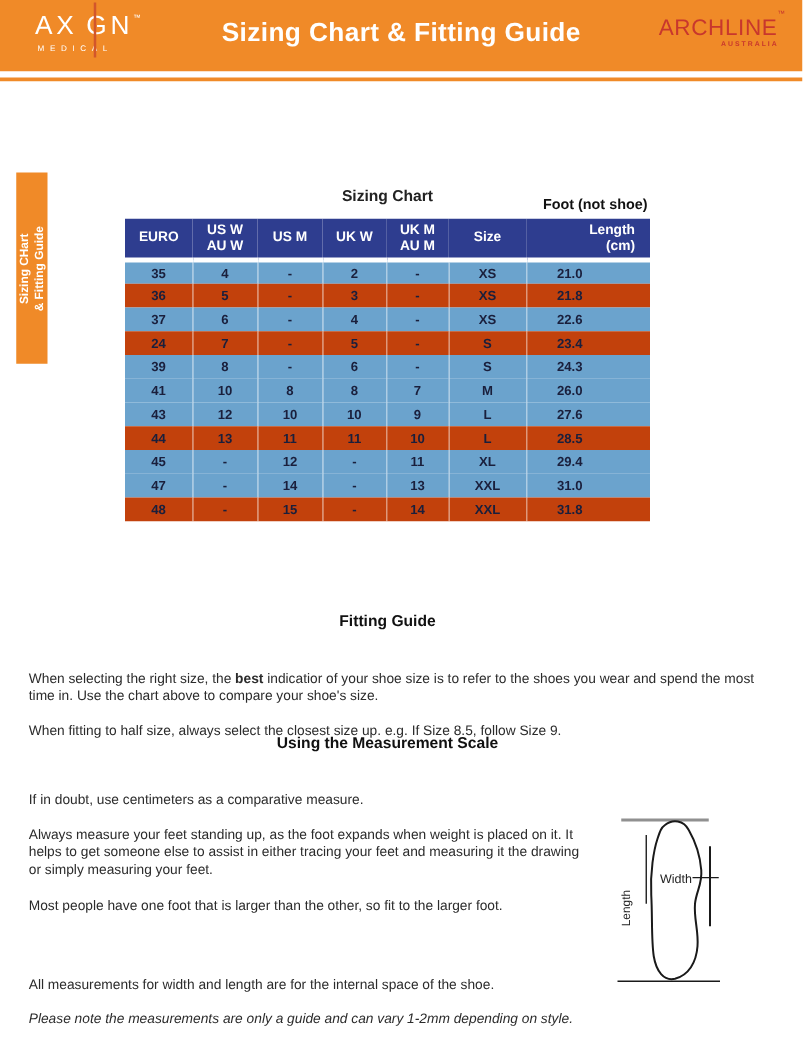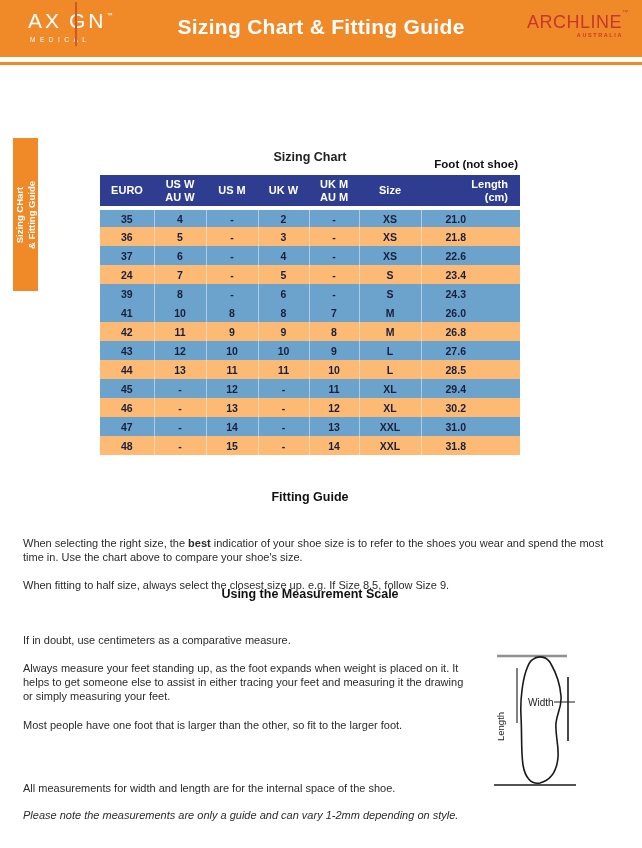--- a/index.html
+++ b/index.html
@@ -39,21 +39,21 @@
                  border-collapse:collapse; table-layout:fixed; }
   table.sizing th { background:#2E3D8F; color:#fff; font-size:11px; font-weight:bold;
                     height:33px; vertical-align:middle; text-align:center;
                     white-space:pre-line; line-height:13px; border-bottom:4px solid #fff; }
   table.sizing th:last-child { text-align:right; padding-right:12px; }
   table.sizing td { height:19px; font-size:10.5px; font-weight:bold; color:#1A1F3C;
                     text-align:center; vertical-align:middle;
                     border-right:1px solid rgba(255,255,255,0.45); }
   table.sizing td:last-child { border-right:none; text-align:center; padding-right:30px; }
   tr.row-a { background:#6BA3CD; }
-  tr.row-b { background:#fdba74; }
+  tr.row-b { background:#c2410c; }
 
   
   .heading { position:absolute; left:0; width:620px; text-align:center;
              font-weight:bold; font-size:12.5px; color:#111; }
   .para { position:absolute; left:23px; font-size:11px; line-height:14px; color:#2b2b2b;margin-top:22px; }
   #fg-heading { top:490px; }
   #fg-p1 { top:514px; width:596px; }
   #fg-p2 { top:556px; width:596px; }
   #ms-heading { top:587px; }
   #ms-p1 { top:611px; width:560px; }
@@ -174,29 +174,20 @@
           </tr>
           <tr class="row-a">
             <td>41</td>
             <td>10</td>
             <td>8</td>
             <td>8</td>
             <td>7</td>
             <td>M</td>
             <td>26.0</td>
           </tr>
-          <tr class="row-b">
-            <td>42</td>
-            <td>11</td>
-            <td>9</td>
-            <td>9</td>
-            <td>8</td>
-            <td>M</td>
-            <td>26.8</td>
-          </tr>
           <tr class="row-a">
             <td>43</td>
             <td>12</td>
             <td>10</td>
             <td>10</td>
             <td>9</td>
             <td>L</td>
             <td>27.6</td>
           </tr>
           <tr class="row-b">
@@ -209,29 +200,20 @@
             <td>28.5</td>
           </tr>
           <tr class="row-a">
             <td>45</td>
             <td>-</td>
             <td>12</td>
             <td>-</td>
             <td>11</td>
             <td>XL</td>
             <td>29.4</td>
-          </tr>
-          <tr class="row-b">
-            <td>46</td>
-            <td>-</td>
-            <td>13</td>
-            <td>-</td>
-            <td>12</td>
-            <td>XL</td>
-            <td>30.2</td>
           </tr>
           <tr class="row-a">
             <td>47</td>
             <td>-</td>
             <td>14</td>
             <td>-</td>
             <td>13</td>
             <td>XXL</td>
             <td>31.0</td>
           </tr>

